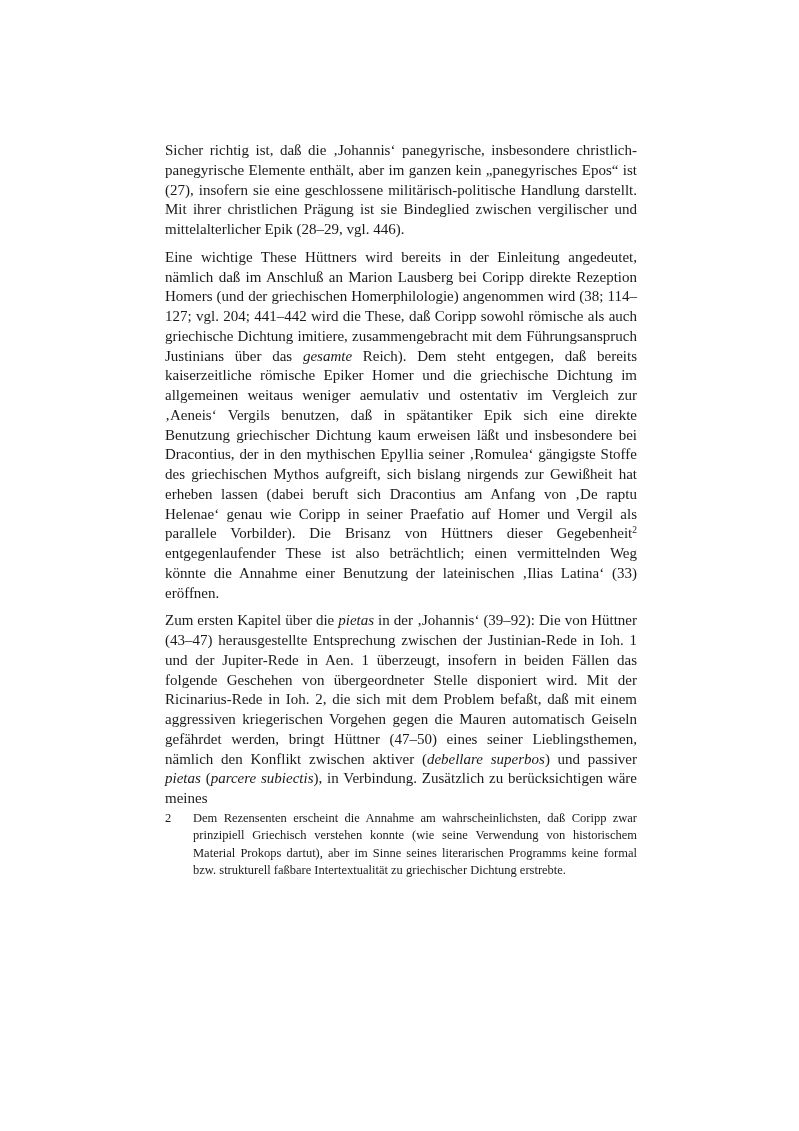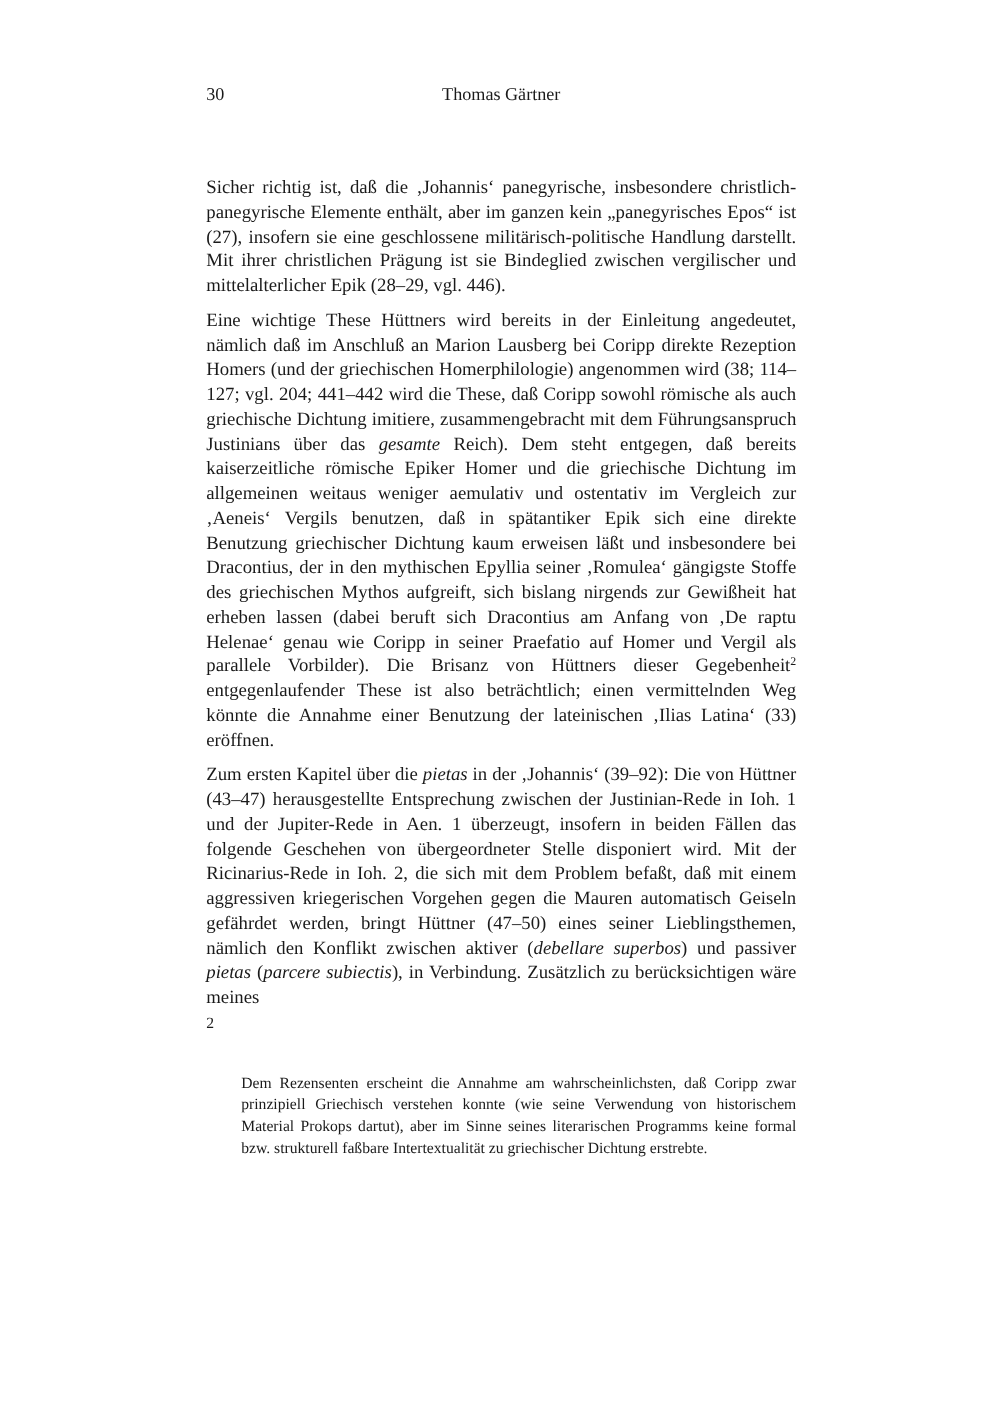--- a/index.html
+++ b/index.html
@@ -59,33 +59,28 @@
     width: 472px;
     font-size: 12.5px;
     line-height: 17.4px;
   }
   .footnote { display: flex; }
   .fn-num { flex: 0 0 28px; }
   .fn-text {
     flex: 1;
     text-align: justify;
     hyphens: auto;
-    margin-top: 48px;
     -webkit-hyphens: auto;
   }
 </style>
 </head>
 <body>
 
 <div class="page">
 
-  <div class="running-header">
-    <span class="page-num">30</span>
-    <div class="head-title">Thomas Gärtner</div>
-  </div>
 
   <div class="text-block" lang="de">
     <p><span>Sicher richtig ist, daß die ‚Johannis‘ panegyrische, insbesondere christlich-panegyrische Elemente enthält, aber im ganzen kein „panegyrisches Epos“ ist (27), insofern sie eine geschlossene militärisch-politische Handlung darstellt. Mit ihrer christlichen Prägung ist sie Bindeglied zwischen vergilischer und mittelalterlicher Epik (28–29, vgl. 446).</span></p>
     <p><span>Eine wichtige These Hüttners wird bereits in der Einleitung angedeutet, nämlich daß im Anschluß an Marion Lausberg bei Coripp direkte Rezeption Homers (und der griechischen Homerphilologie) angenommen wird (38; 114–127; vgl. 204; 441–442 wird die These, daß Coripp sowohl römische als auch griechische Dichtung imitiere, zusammengebracht mit dem Führungsanspruch Justinians über das </span><em>gesamte</em><span> Reich). Dem steht entgegen, daß bereits kaiserzeitliche römische Epiker Homer und die griechische Dichtung im allgemeinen weitaus weniger aemulativ und ostentativ im Vergleich zur ‚Aeneis‘ Vergils benutzen, daß in spätantiker Epik sich eine direkte Benutzung griechischer Dichtung kaum erweisen läßt und insbesondere bei Dracontius, der in den mythischen Epyllia seiner ‚Romulea‘ gängigste Stoffe des griechischen Mythos aufgreift, sich bislang nirgends zur Gewißheit hat erheben lassen (dabei beruft sich Dracontius am Anfang von ‚De raptu Helenae‘ genau wie Coripp in seiner Praefatio auf Homer und Vergil als parallele Vorbilder). Die Brisanz von Hüttners dieser Gegebenheit</span><sup>2</sup><span> entgegenlaufender These ist also beträchtlich; einen vermittelnden Weg könnte die Annahme einer Benutzung der lateinischen ‚Ilias Latina‘ (33) eröffnen.</span></p>
     <p><span>Zum ersten Kapitel über die </span><em>pietas</em><span> in der ‚Johannis‘ (39–92): Die von Hüttner (43–47) herausgestellte Entsprechung zwischen der Justinian-Rede in Ioh. 1 und der Jupiter-Rede in Aen. 1 überzeugt, insofern in beiden Fällen das folgende Geschehen von übergeordneter Stelle disponiert wird. Mit der Ricinarius-Rede in Ioh. 2, die sich mit dem Problem befaßt, daß mit einem aggressiven kriegerischen Vorgehen gegen die Mauren automatisch Geiseln gefährdet werden, bringt Hüttner (47–50) eines seiner Lieblingsthemen, nämlich den Konflikt zwischen aktiver (</span><em>debellare superbos</em><span>) und passiver </span><em>pietas</em><span> (</span><em>parcere subiectis</em><span>), in Verbindung. Zusätzlich zu berücksichtigen wäre meines</span></p>
   </div>
 
   <div class="footnote-block" lang="de">
     <div class="footnote">
       <span class="fn-num">2</span>

